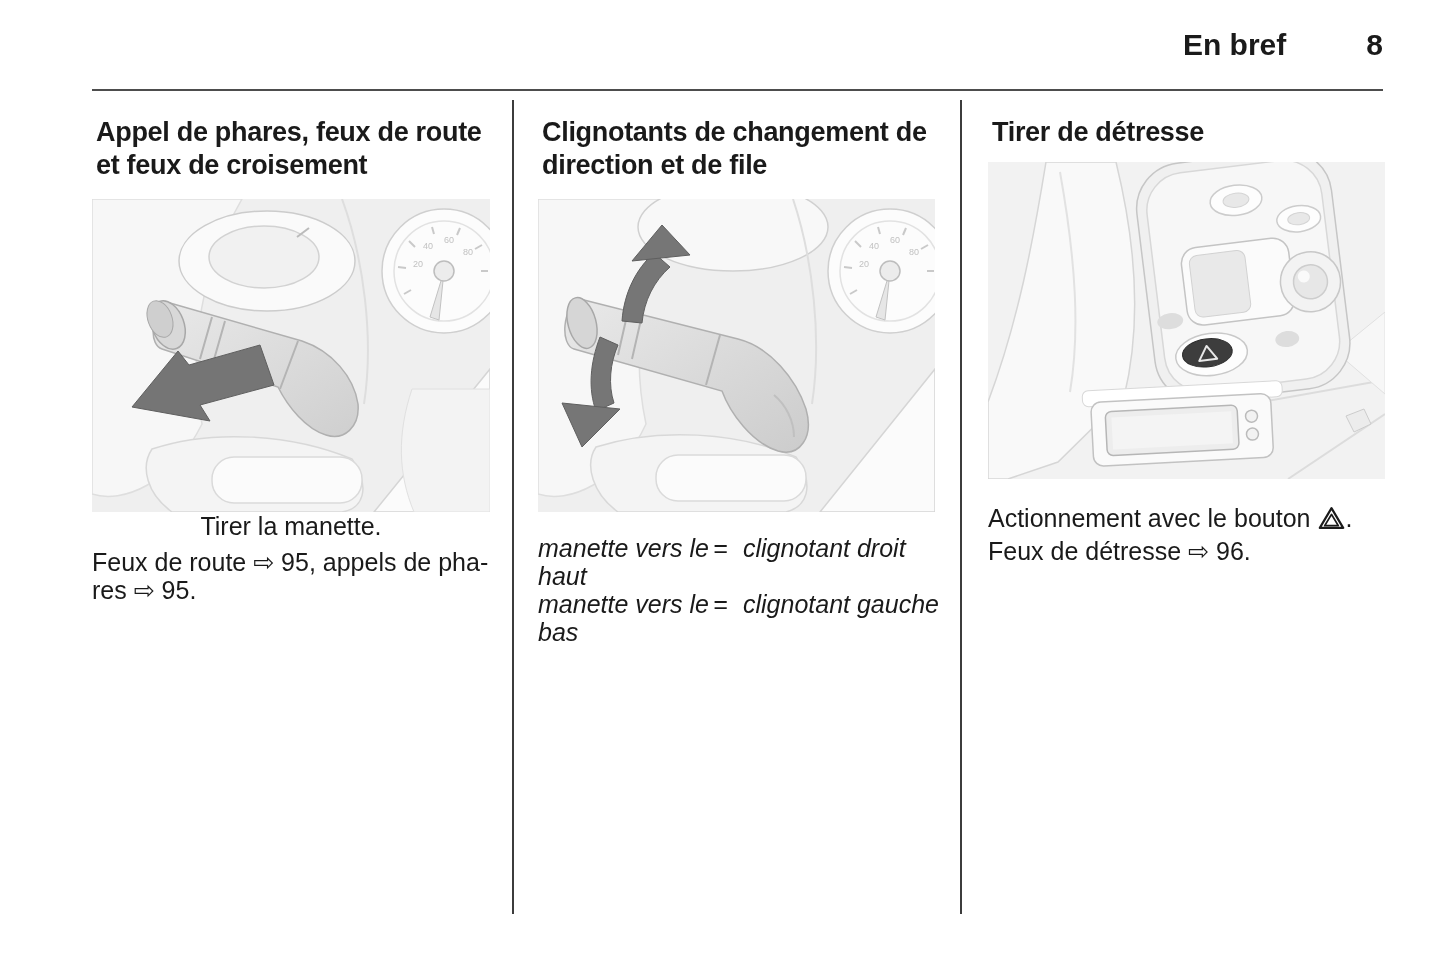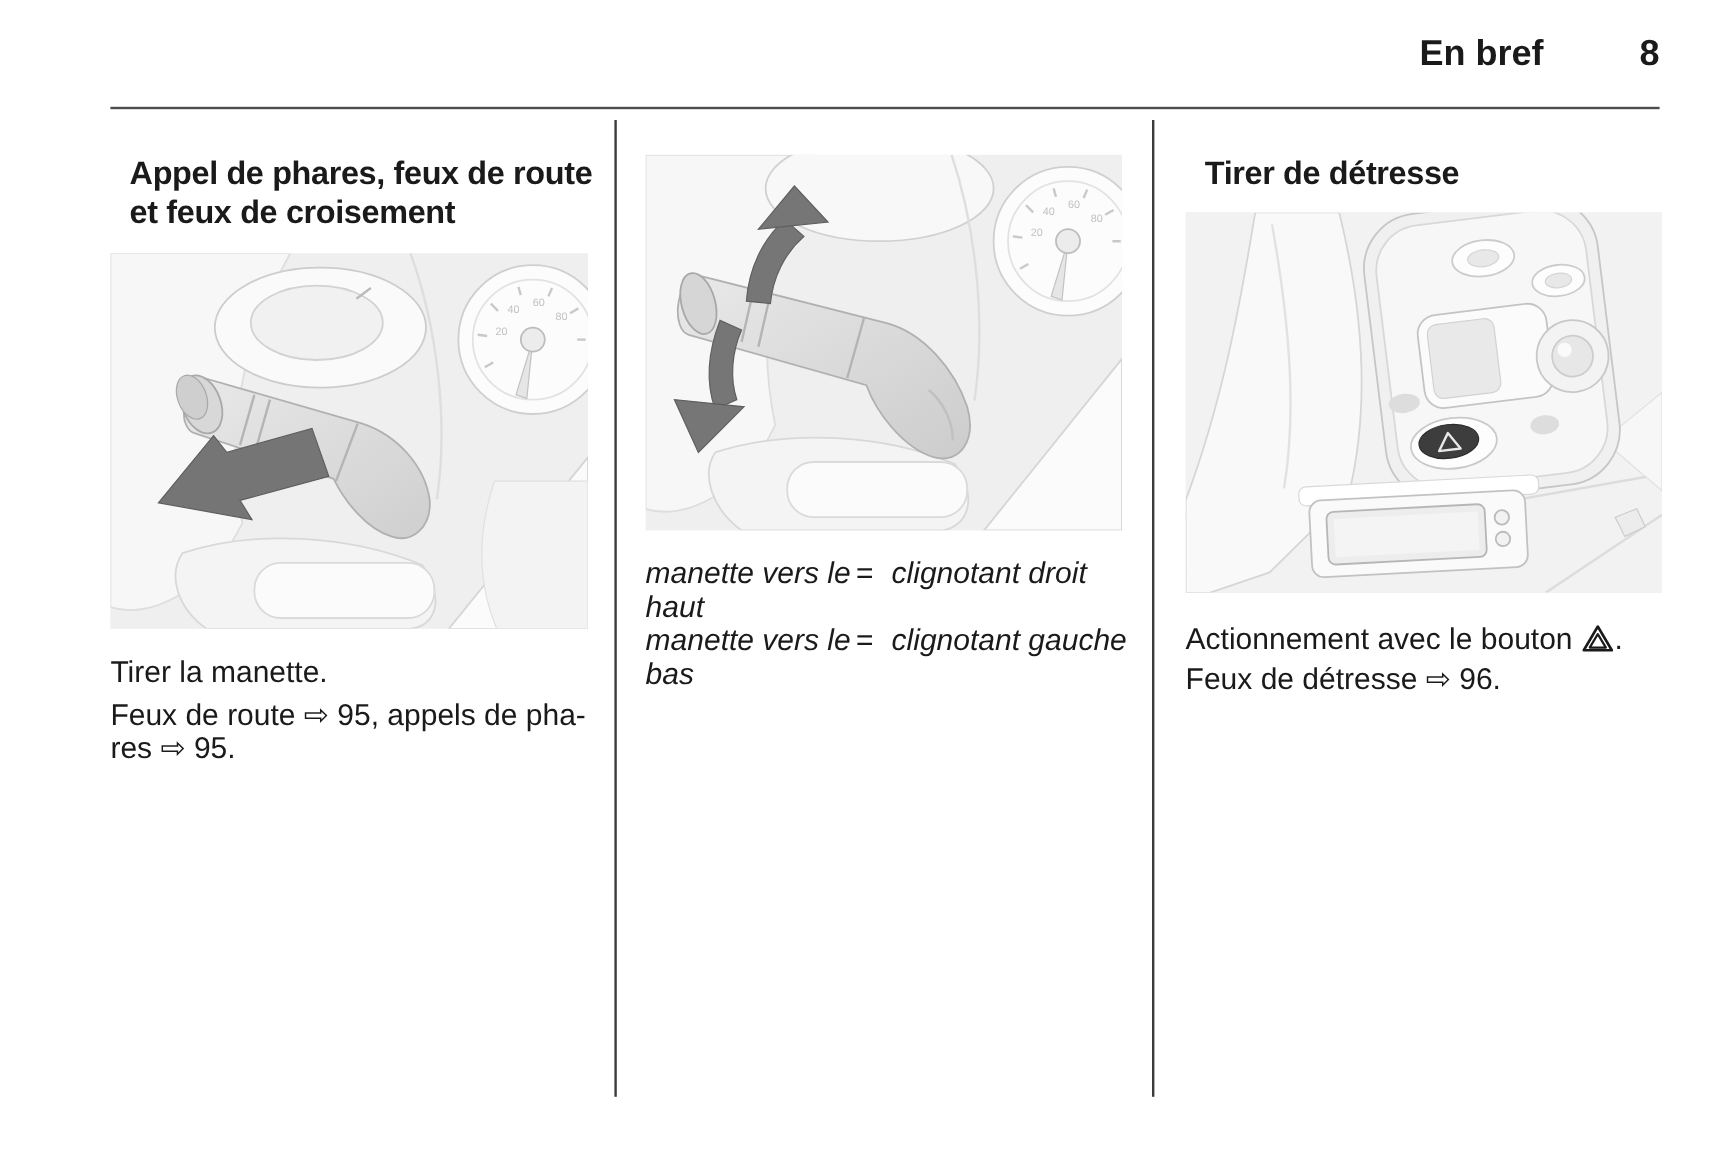--- a/index.html
+++ b/index.html
@@ -23,36 +23,36 @@
     position:absolute;top:100px;width:2px;height:814px;background:#3c3c3c;
   }
   .vdiv1{left:512px;}
   .vdiv2{left:960px;}
   .col{position:absolute;top:112px;}
   .col1{left:92px;width:398px;}
   .col2{left:538px;width:397px;}
   .col3{left:988px;width:397px;}
   .heading{
     font-size:27px;font-weight:bold;line-height:33px;letter-spacing:-0.3px;
-    margin:16px;
+    margin:4px;
   }
   .heading .line{white-space:nowrap;}
   .illus{
     margin-top:17px;
     width:100%;
     background:#efefef;
     overflow:hidden;
   }
   .illus svg{display:block;}
   .col3 .illus{margin-top:13px;}
   .body{
     font-size:25px;line-height:28px;margin:0;
   }
   .line{white-space:nowrap;}
-  .mt22{margin-top:22px;}
+  .mt22{text-align:center;}
   .mt13{margin-top:13px;}
   .mt10{margin-top:1px;}
   .mt8{margin-top:8px;}
   .mt24{margin-top:24px;}
   .defgrid{
     margin-top:22px;
     display:grid;
     grid-template-columns:175px 30px 1fr;
     align-items:start;
     font-size:25px;line-height:28px;
@@ -128,20 +128,24 @@
     <p class="body mt22">
       <span class="line">Tirer la manette.</span>
     </p>
     <p class="body mt8">
       <span class="line" style="display:block">Feux de route ⇨ 95, appels de pha-</span>
       <span class="line" style="display:block">res ⇨ 95.</span>
     </p>
   </div>
 
   <div class="col col2">
+    <h2 class="heading">
+      <div class="line">Clignotants de changement de</div>
+      <div class="line">direction et de file</div>
+    </h2>
 
     <div class="illus" style="height:313px;">
       <svg width="397" height="313" viewBox="0 0 397 313" xmlns="http://www.w3.org/2000/svg">
         <defs>
           <linearGradient id="g2stalk" x1="0" y1="0" x2="1" y2="1">
             <stop offset="0" stop-color="#e9e9e9"></stop>
               <stop offset="1" stop-color="#cccccc"></stop>
           </linearGradient>
         </defs>
         <rect width="397" height="313" fill="#efefef"></rect>

